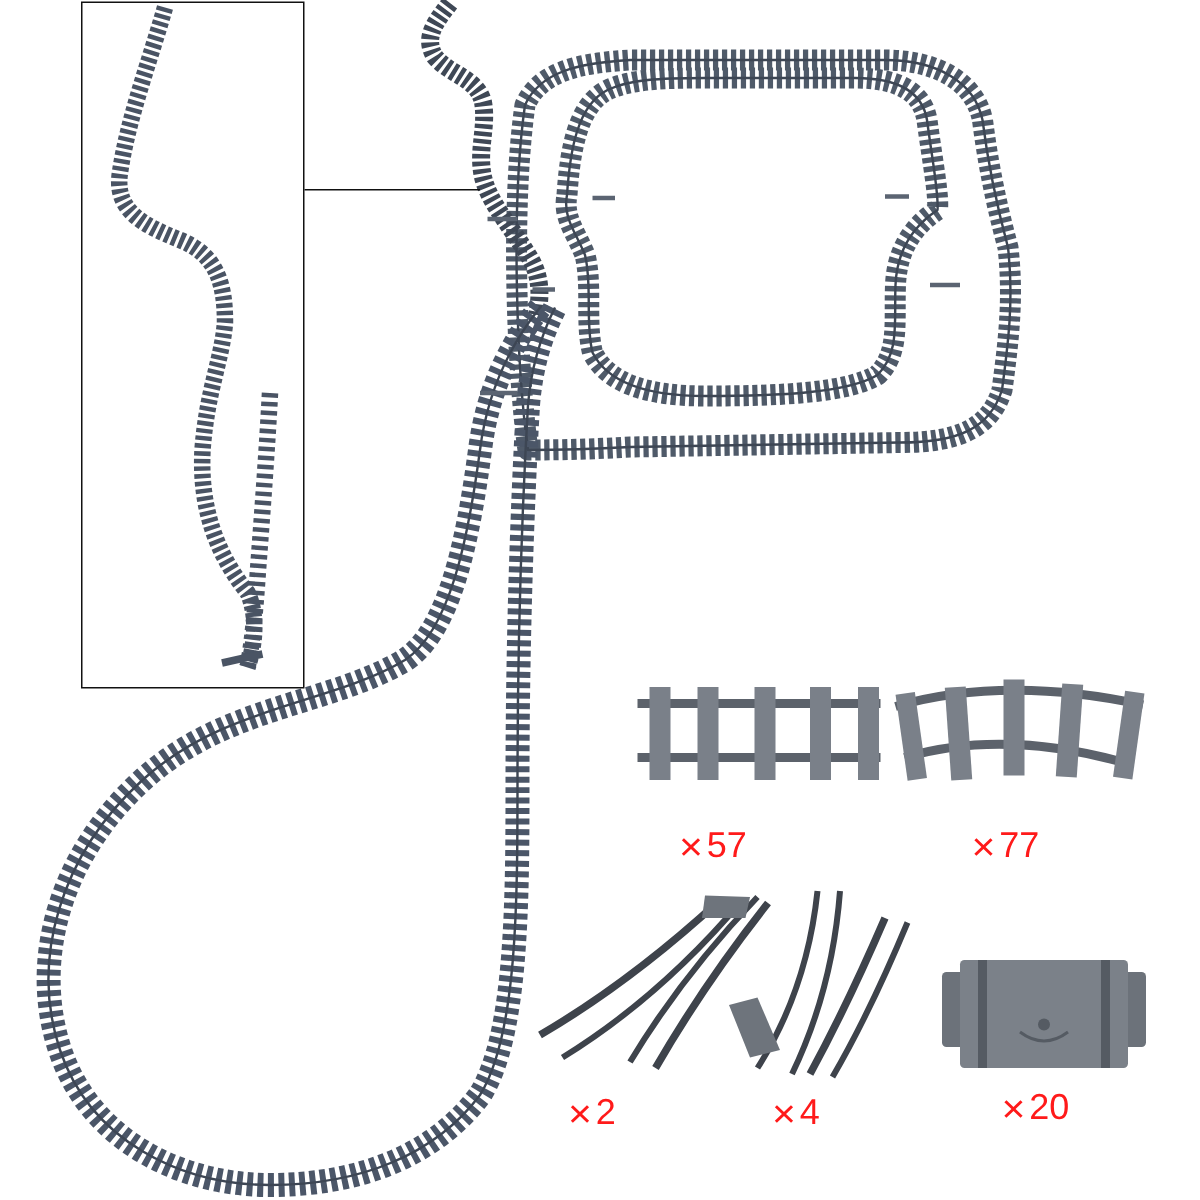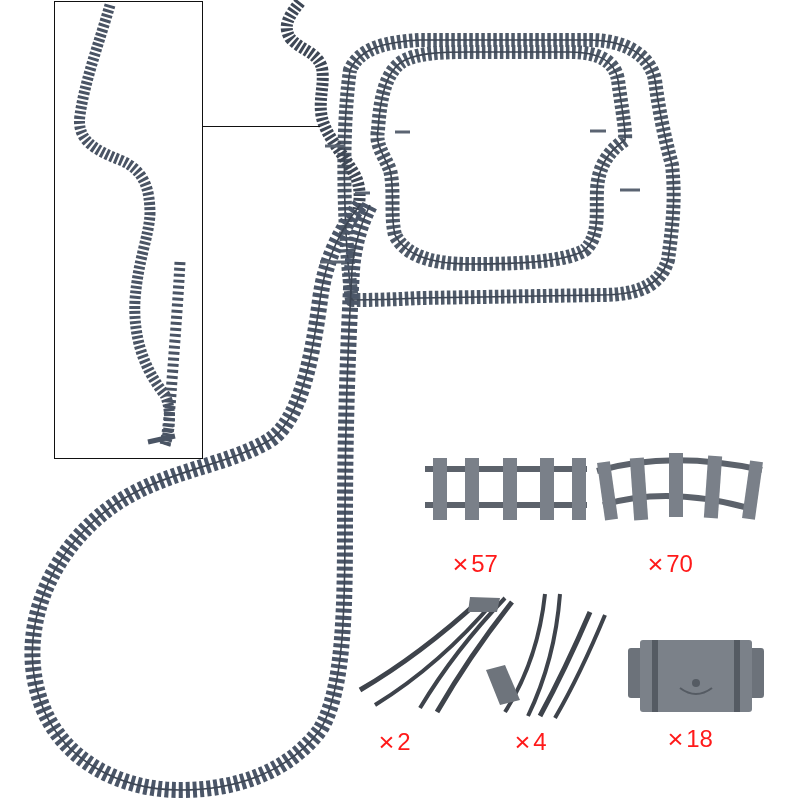--- a/index.html
+++ b/index.html
@@ -108,26 +108,26 @@
 
 <div class="inset-box"></div>
 <div class="callout-line"></div>
 
 <div class="count" style="left:453px; top:550px;">
   <span class="x">×</span>
   <span>57</span>
 </div>
 <div class="count" style="left:648px; top:550px;">
   <span class="x">×</span>
-  <span>70</span>
+  <span>77</span>
 </div>
 <div class="count" style="left:379px; top:728px;">
   <span class="x">×</span>
   <span>2</span>
 </div>
 <div class="count" style="left:515px; top:728px;">
   <span class="x">×</span>
   <span>4</span>
 </div>
 <div class="count" style="left:668px; top:725px;">
   <span class="x">×</span>
-  <span>18</span>
+  <span>20</span>
 </div>
 
 </body></html>

